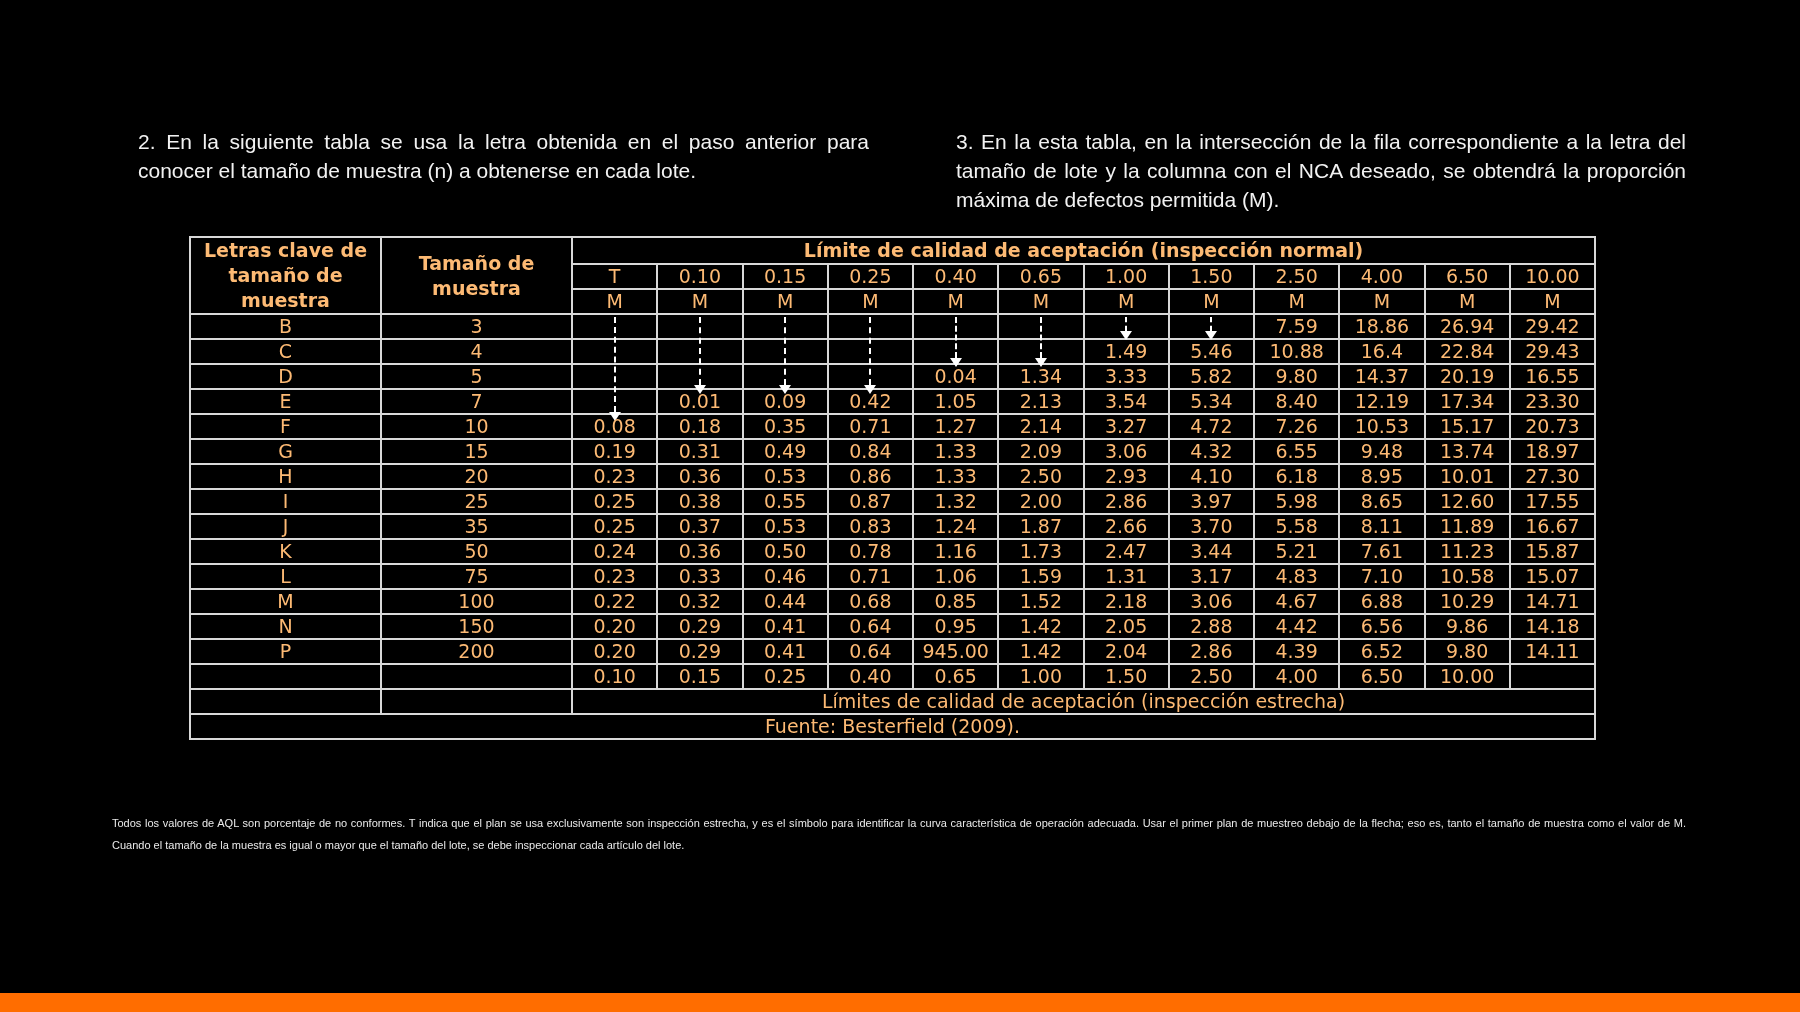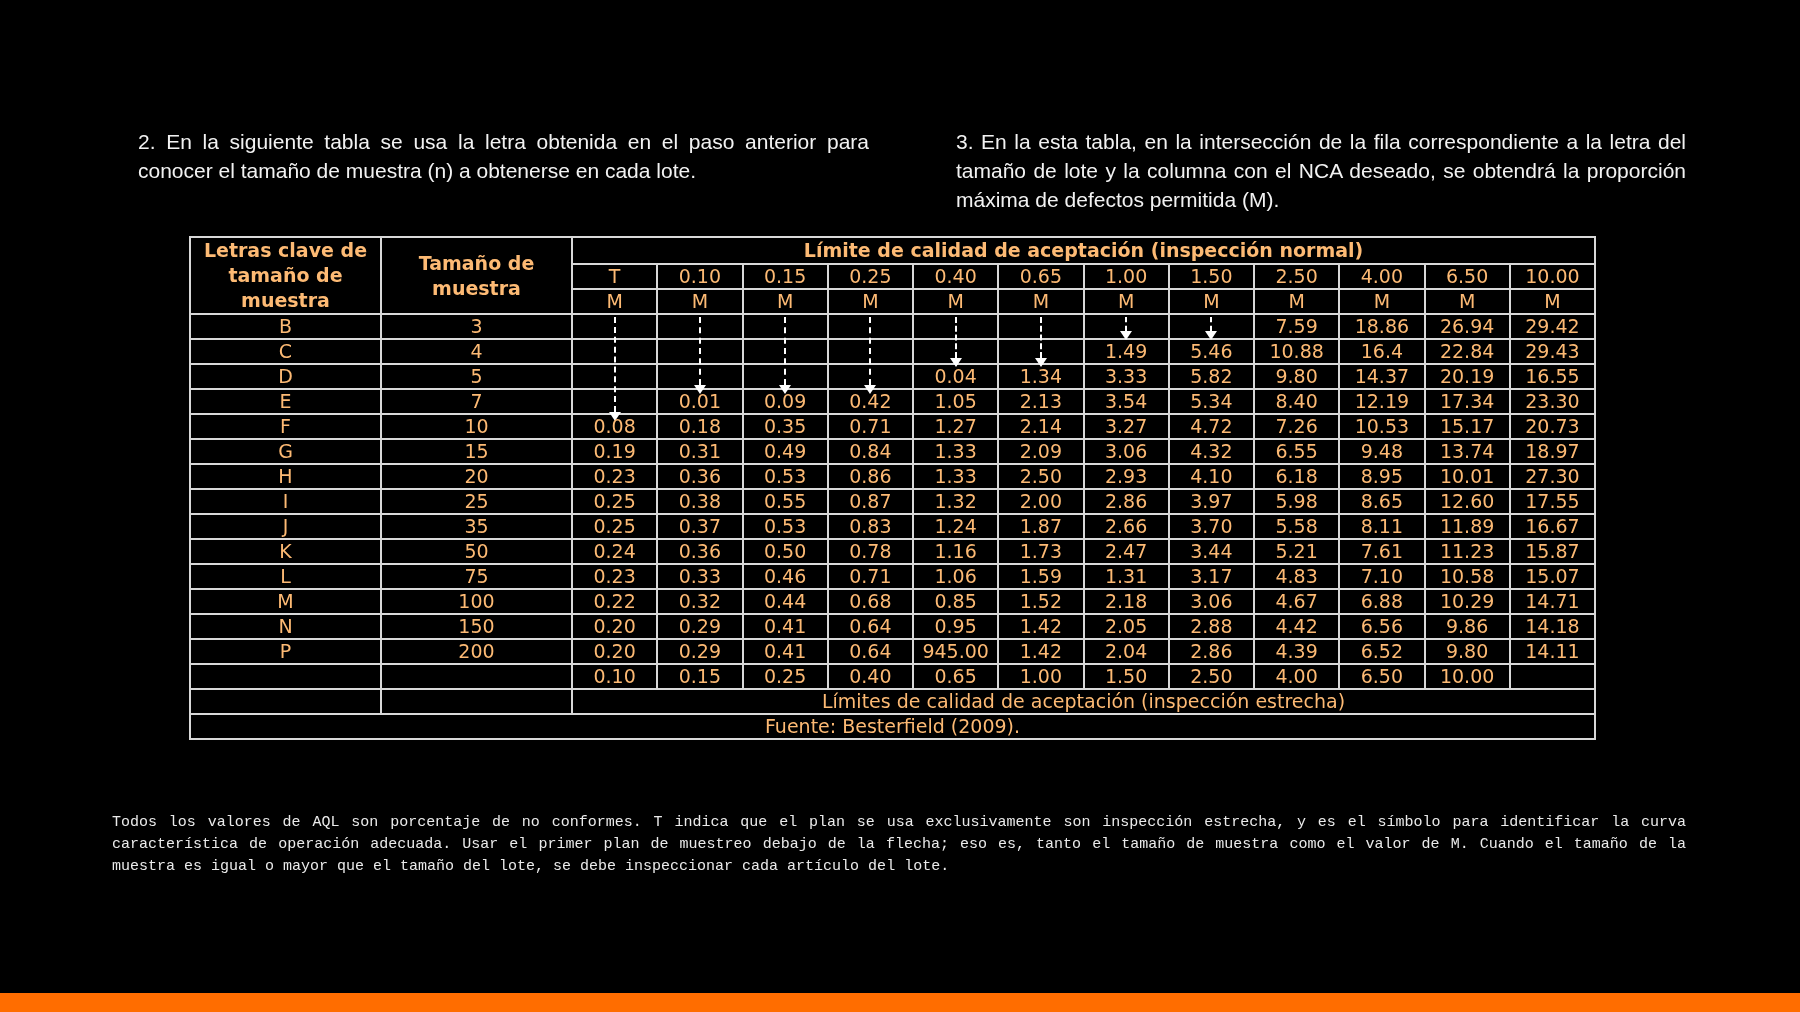--- a/index.html
+++ b/index.html
@@ -33,21 +33,21 @@
     border-left:2px dashed #fff; transform:translateX(-1px);
   }
   .arrow-head {
     position:absolute; left:50%; transform:translateX(-6px);
     width:0; height:0;
     border-left:6px solid transparent; border-right:6px solid transparent;
     border-top:9px solid #fff;
   }
   .footnote {
     position:absolute; left:112px; top:812px; width:1574px;
-    font-size:15px; line-height:22px; color:#eaeaea; text-align:justify;font-family:Liberation Mono, monospace;
+    font-size:11px; line-height:22px; color:#eaeaea; text-align:justify;
   }
   .footnote p { margin:0; }
   .bottom-bar { position:absolute; left:0; bottom:0; width:1800px; height:19px; }
 </style>
 </head>
 <body style="background: rgb(0, 0, 0);">
 
 <p id="para-step2" class="para">2. En la siguiente tabla se usa la letra obtenida en el paso anterior para conocer el tamaño de muestra (n) a obtenerse en cada lote.</p>
 <p id="para-step3" class="para">3. En la esta tabla, en la intersección de la fila correspondiente a la letra del tamaño de lote y la columna con el NCA deseado, se obtendrá la proporción máxima de defectos permitida (M).</p>
 

